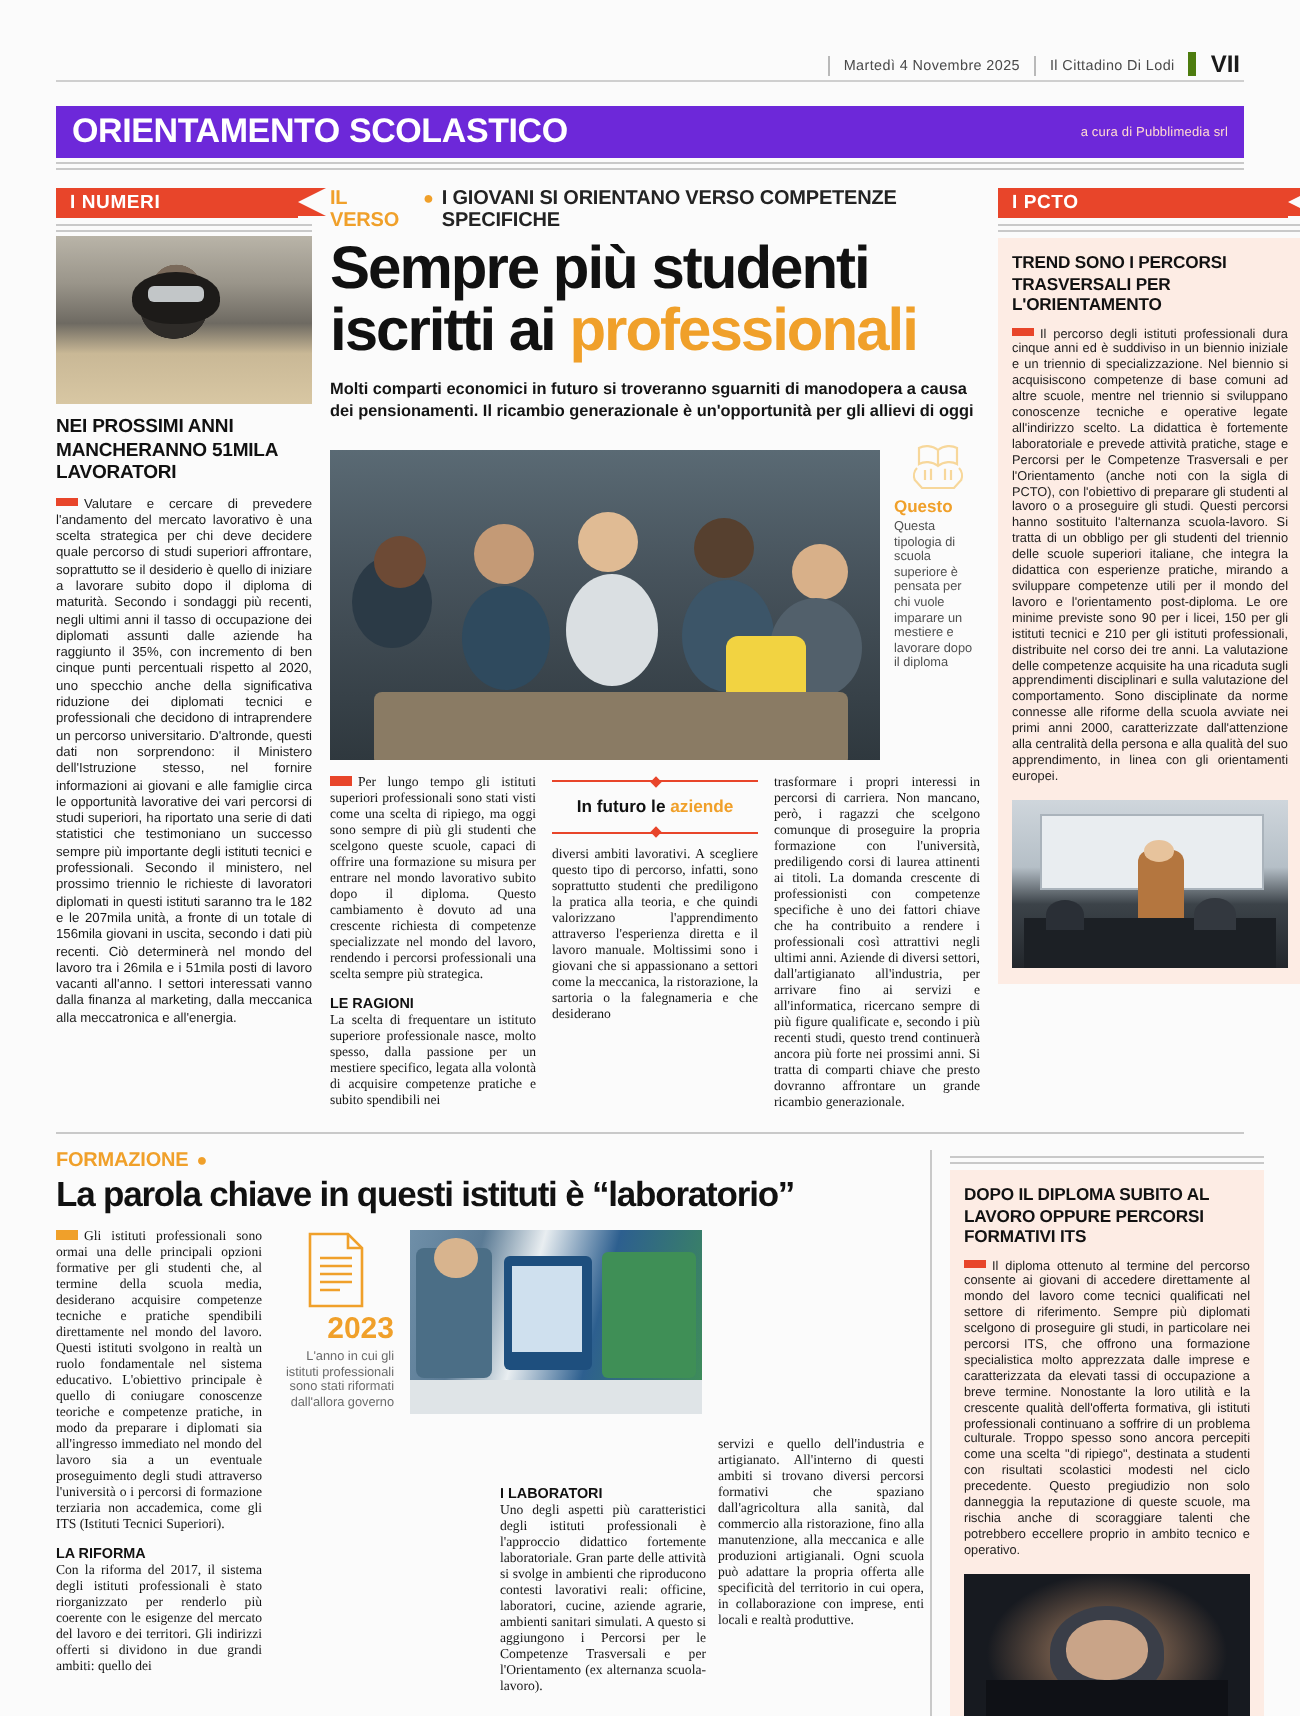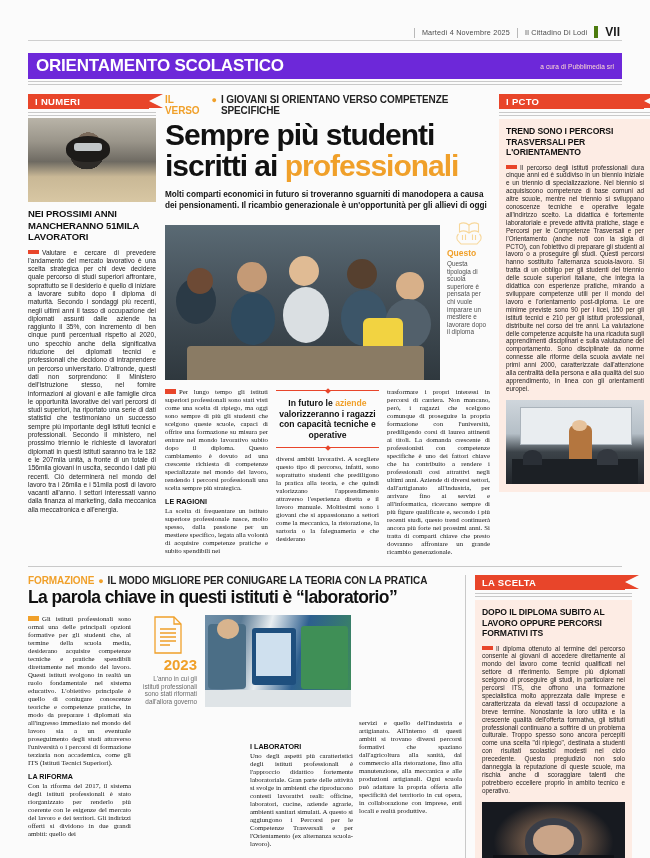--- a/index.html
+++ b/index.html
@@ -288,21 +288,21 @@
       </div>
 
       <div class="mid-cols">
         <div class="mc">
           <div class="body-serif"><span class="sq"></span><span>Per lungo tempo gli istituti superiori professionali sono stati visti come una scelta di ripiego, ma oggi sono sempre di più gli studenti che scelgono queste scuole, capaci di offrire una formazione su misura per entrare nel mondo lavorativo subito dopo il diploma. Questo cambiamento è dovuto ad una crescente richiesta di competenze specializzate nel mondo del lavoro, rendendo i percorsi professionali una scelta sempre più strategica.</span></div>
           <div class="subhead">LE RAGIONI</div>
           <div class="body-serif">La scelta di frequentare un istituto superiore professionale nasce, molto spesso, dalla passione per un mestiere specifico, legata alla volontà di acquisire competenze pratiche e subito spendibili nei</div>
         </div>
         <div class="mc">
           <div class="quotebox">
-            <p><span>In futuro le </span><span class="qh">aziende</span><br><span>valorizzeranno i ragazzi con capacità tecniche e operative</span></p>
+            <p><span>In futuro le </span><span class="qh">aziende</span><br></p>
           </div>
           <div class="body-serif" style="margin-top:7px;">diversi ambiti lavorativi. A scegliere questo tipo di percorso, infatti, sono soprattutto studenti che prediligono la pratica alla teoria, e che quindi valorizzano l'apprendimento attraverso l'esperienza diretta e il lavoro manuale. Moltissimi sono i giovani che si appassionano a settori come la meccanica, la ristorazione, la sartoria o la falegnameria e che desiderano</div>
         </div>
         <div class="mc">
           <div class="body-serif">trasformare i propri interessi in percorsi di carriera. Non mancano, però, i ragazzi che scelgono comunque di proseguire la propria formazione con l'università, prediligendo corsi di laurea attinenti ai titoli. La domanda crescente di professionisti con competenze specifiche è uno dei fattori chiave che ha contribuito a rendere i professionali così attrattivi negli ultimi anni. Aziende di diversi settori, dall'artigianato all'industria, per arrivare fino ai servizi e all'informatica, ricercano sempre di più figure qualificate e, secondo i più recenti studi, questo trend continuerà ancora più forte nei prossimi anni. Si tratta di comparti chiave che presto dovranno affrontare un grande ricambio generazionale.</div>
         </div>
       </div>
     </div>
 
     <div class="col-right">
@@ -329,21 +329,20 @@
   </div>
 
   <div class="divider"></div>
 
   <div class="lower">
 
     <div class="lw-left">
       <div class="kicker">
         <span class="k1">FORMAZIONE</span>
         <span class="dot">●</span>
-        <span class="k2">IL MODO MIGLIORE PER CONIUGARE LA TEORIA CON LA PRATICA</span>
       </div>
       <div class="lw-head"><span>La parola chiave in questi istituti è </span><b>“laboratorio”</b></div>
 
       <div class="lower-cols">
         <div class="lcw">
           <div class="body-serif"><span class="sq sq-org"></span><span>Gli istituti professionali sono ormai una delle principali opzioni formative per gli studenti che, al termine della scuola media, desiderano acquisire competenze tecniche e pratiche spendibili direttamente nel mondo del lavoro. Questi istituti svolgono in realtà un ruolo fondamentale nel sistema educativo. L'obiettivo principale è quello di coniugare conoscenze teoriche e competenze pratiche, in modo da preparare i diplomati sia all'ingresso immediato nel mondo del lavoro sia a un eventuale proseguimento degli studi attraverso l'università o i percorsi di formazione terziaria non accademica, come gli ITS (Istituti Tecnici Superiori).</span></div>
           <div class="subhead">LA RIFORMA</div>
           <div class="body-serif">Con la riforma del 2017, il sistema degli istituti professionali è stato riorganizzato per renderlo più coerente con le esigenze del mercato del lavoro e dei territori. Gli indirizzi offerti si dividono in due grandi ambiti: quello dei</div>
         </div>
 
@@ -382,23 +381,20 @@
       <div class="lower-cols" style="margin-top:-96px;margin-left:111px;">
         <div class="lcw" style="visibility:hidden;"></div>
         <div class="lcw">
           <div class="subhead" style="margin-top:0;">I LABORATORI</div>
           <div class="body-serif">Uno degli aspetti più caratteristici degli istituti professionali è l'approccio didattico fortemente laboratoriale. Gran parte delle attività si svolge in ambienti che riproducono contesti lavorativi reali: officine, laboratori, cucine, aziende agrarie, ambienti sanitari simulati. A questo si aggiungono i Percorsi per le Competenze Trasversali e per l'Orientamento (ex alternanza scuola-lavoro).</div>
         </div>
       </div>
     </div>
 
     <div class="lw-right vrule" style="padding-left:9px;">
-      <div class="flag">
-        <span>LA SCELTA</span>
-      </div>
       <div class="flag-rules">
           <div></div>
           <div></div>
         </div>
       <div class="panel2">
         <div class="panel-head">DOPO IL DIPLOMA SUBITO AL LAVORO OPPURE PERCORSI FORMATIVI ITS</div>
         <div class="panel-body"><span class="sq"></span><span>Il diploma ottenuto al termine del percorso consente ai giovani di accedere direttamente al mondo del lavoro come tecnici qualificati nel settore di riferimento. Sempre più diplomati scelgono di proseguire gli studi, in particolare nei percorsi ITS, che offrono una formazione specialistica molto apprezzata dalle imprese e caratterizzata da elevati tassi di occupazione a breve termine. Nonostante la loro utilità e la crescente qualità dell'offerta formativa, gli istituti professionali continuano a soffrire di un problema culturale. Troppo spesso sono ancora percepiti come una scelta "di ripiego", destinata a studenti con risultati scolastici modesti nel ciclo precedente. Questo pregiudizio non solo danneggia la reputazione di queste scuole, ma rischia anche di scoraggiare talenti che potrebbero eccellere proprio in ambito tecnico e operativo.</span></div>
         <div class="ph-boy">
           <div style="position:absolute;left:30%;top:18%;width:40%;height:52%;background:#3a3e48;border-radius:50% 50% 40% 40%;"></div>
           <div style="position:absolute;left:36%;top:26%;width:28%;height:34%;background:#c9a488;border-radius:48%;"></div>

